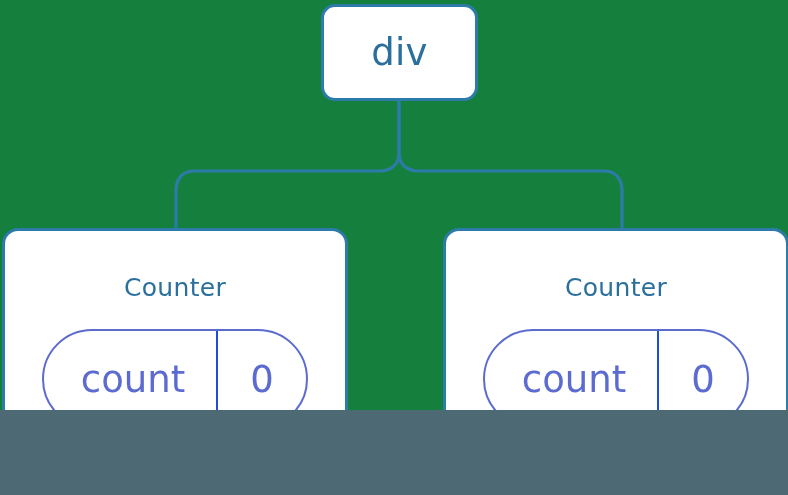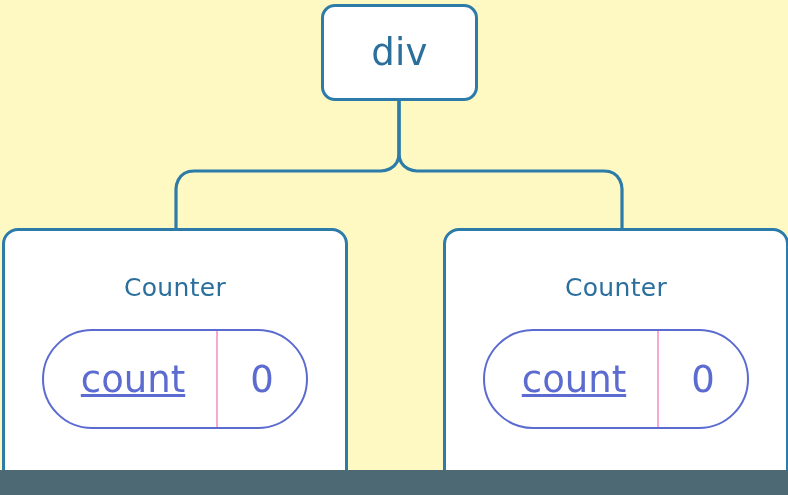--- a/index.html
+++ b/index.html
@@ -9,22 +9,22 @@
   body {
     width: 788px;
     height: 495px;
     overflow: hidden;
     background: #4d6a74;
     font-family: "DejaVu Sans", sans-serif;
   }
   #canvas {
     position: relative;
     width: 788px;
-    height: 470px;
-    background: #fef9c3;
+    height: 410px;
+    background: #15803d;
     overflow: hidden;
   }
 
   
   #connectors {
     position: absolute;
     left: 0;
     top: 0;
     width: 788px;
     height: 495px;
@@ -94,23 +94,22 @@
     align-items: center;
     justify-content: center;
     color: #5c6bd0;
     font-size: 37px;
     line-height: 1;
     box-sizing: border-box;
   }
 
   .state-key {
     width: 174px;
-    border-right: 2px solid #f9a8d4;
+    border-right: 2px solid #1d4ed8;
     padding-left: 6px;
-    text-decoration: underline;
   }
 
   .state-value {
     flex: 1;
   }
 </style>
 </head>
 <body>
 
 <div id="canvas">

